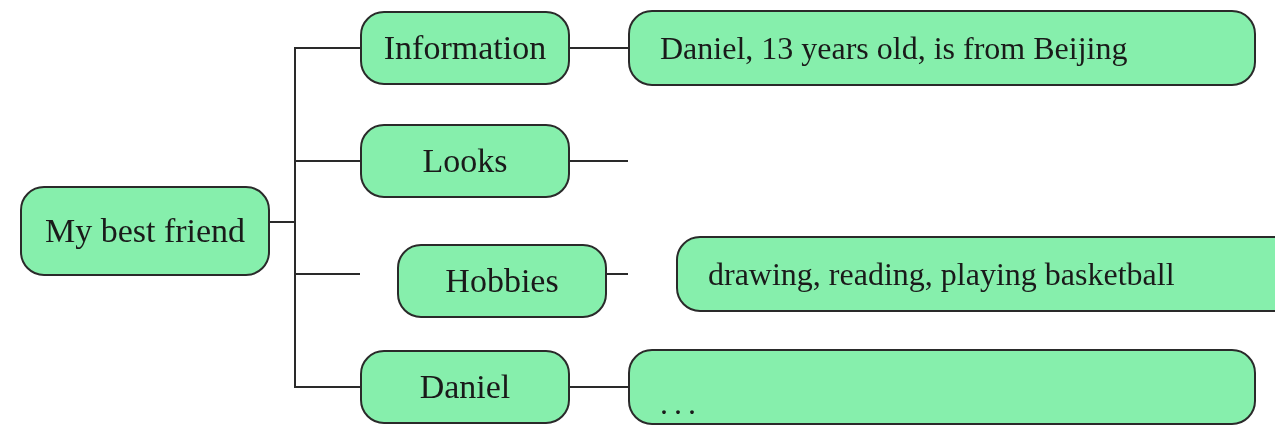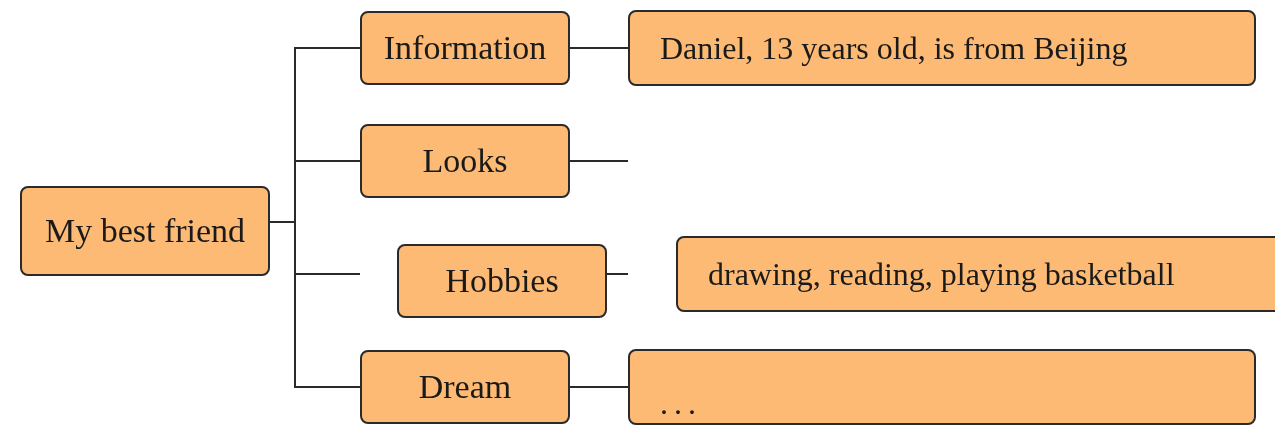--- a/index.html
+++ b/index.html
@@ -13,22 +13,22 @@
     height: 446px;
     background: #ffffff;
     font-family: "Liberation Serif", serif;
     color: #1a1a1a;
     overflow: hidden;
   }
   .node {
     position: absolute;
     box-sizing: border-box;
     border: 2px solid #2a2a2a;
-    border-radius: 8px;
-    background: #fdba74;
+    border-radius: 24px;
+    background: #86efac;
     display: flex;
     align-items: center;
     justify-content: center;
     font-size: 34px;
     line-height: 1;
     white-space: nowrap;
   }
   
   .root-node {
     left: 20px; top: 186px;
@@ -99,21 +99,21 @@
   <div class="node cat-node cat-1">
     <span>Information</span>
   </div>
   <div class="node cat-node cat-2">
     <span>Looks</span>
   </div>
   <div class="node cat-node cat-3">
     <span>Hobbies</span>
   </div>
   <div class="node cat-node cat-4">
-    <span>Dream</span>
+    <span>Daniel</span>
   </div>
 
   <div class="node detail-node det-1">
     <span>Daniel, 13 years old, is from Beijing</span>
   </div>
   <div class="node detail-node det-3">
     <span>drawing, reading, playing basketball</span>
   </div>
   <div class="node detail-node det-4">
     <span>...</span>

